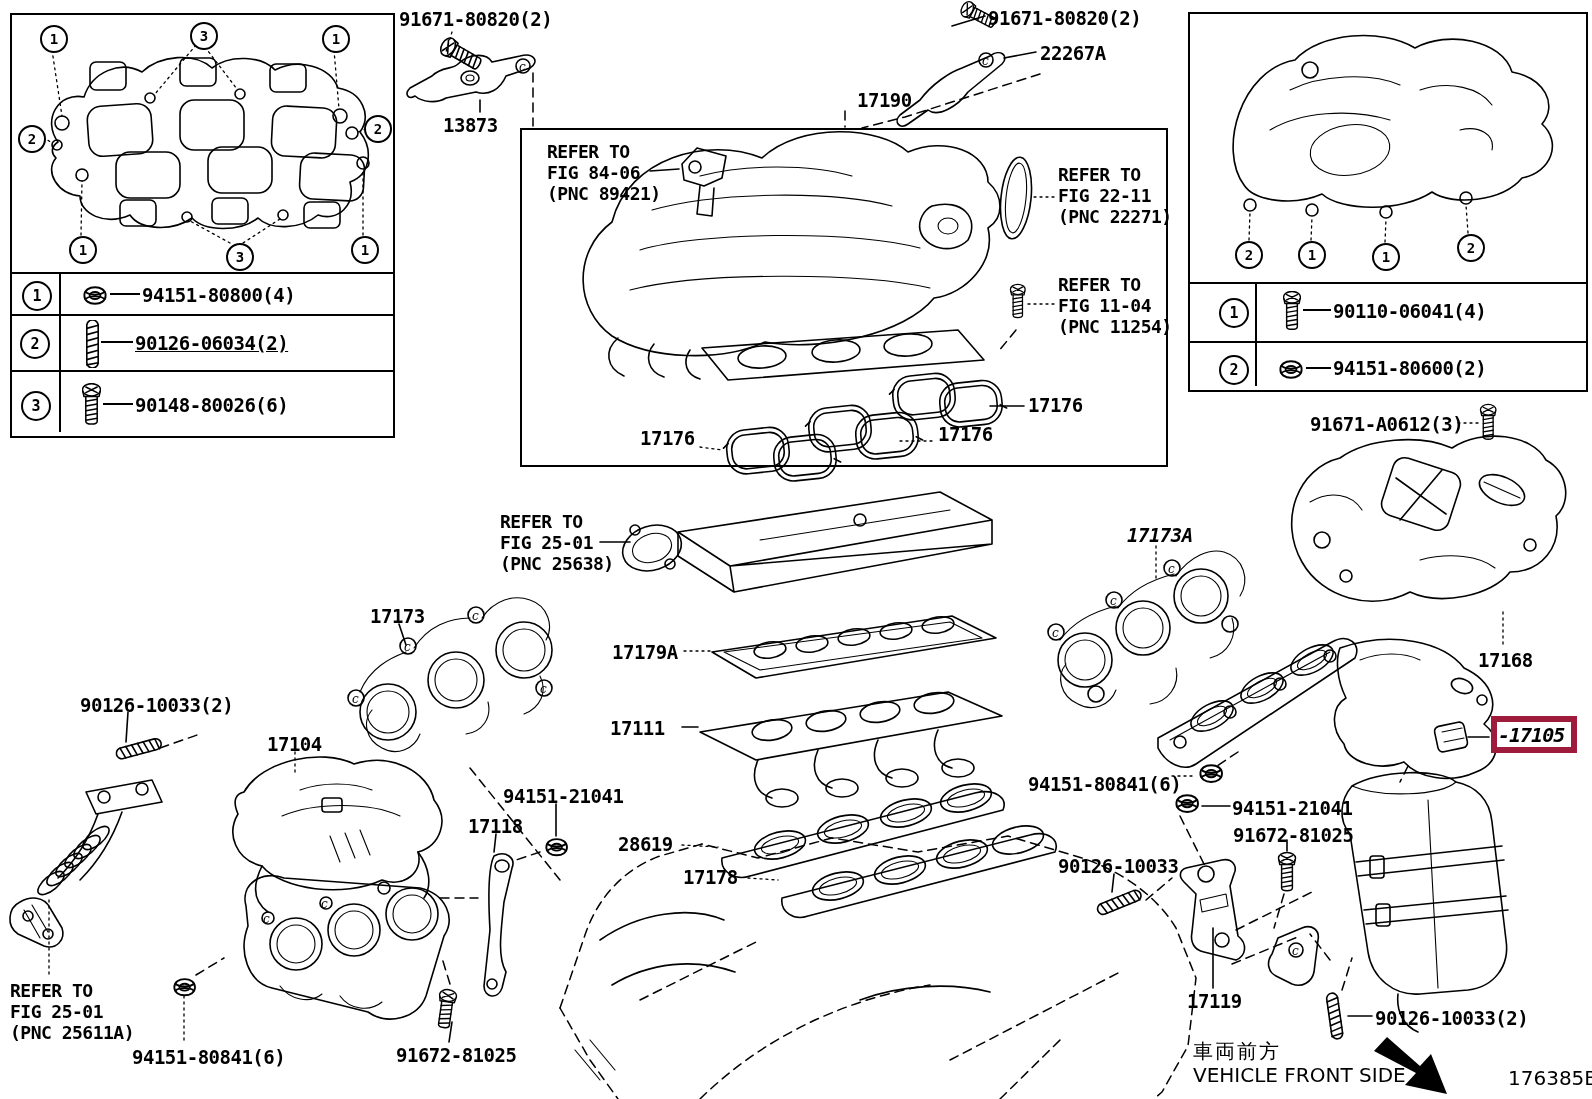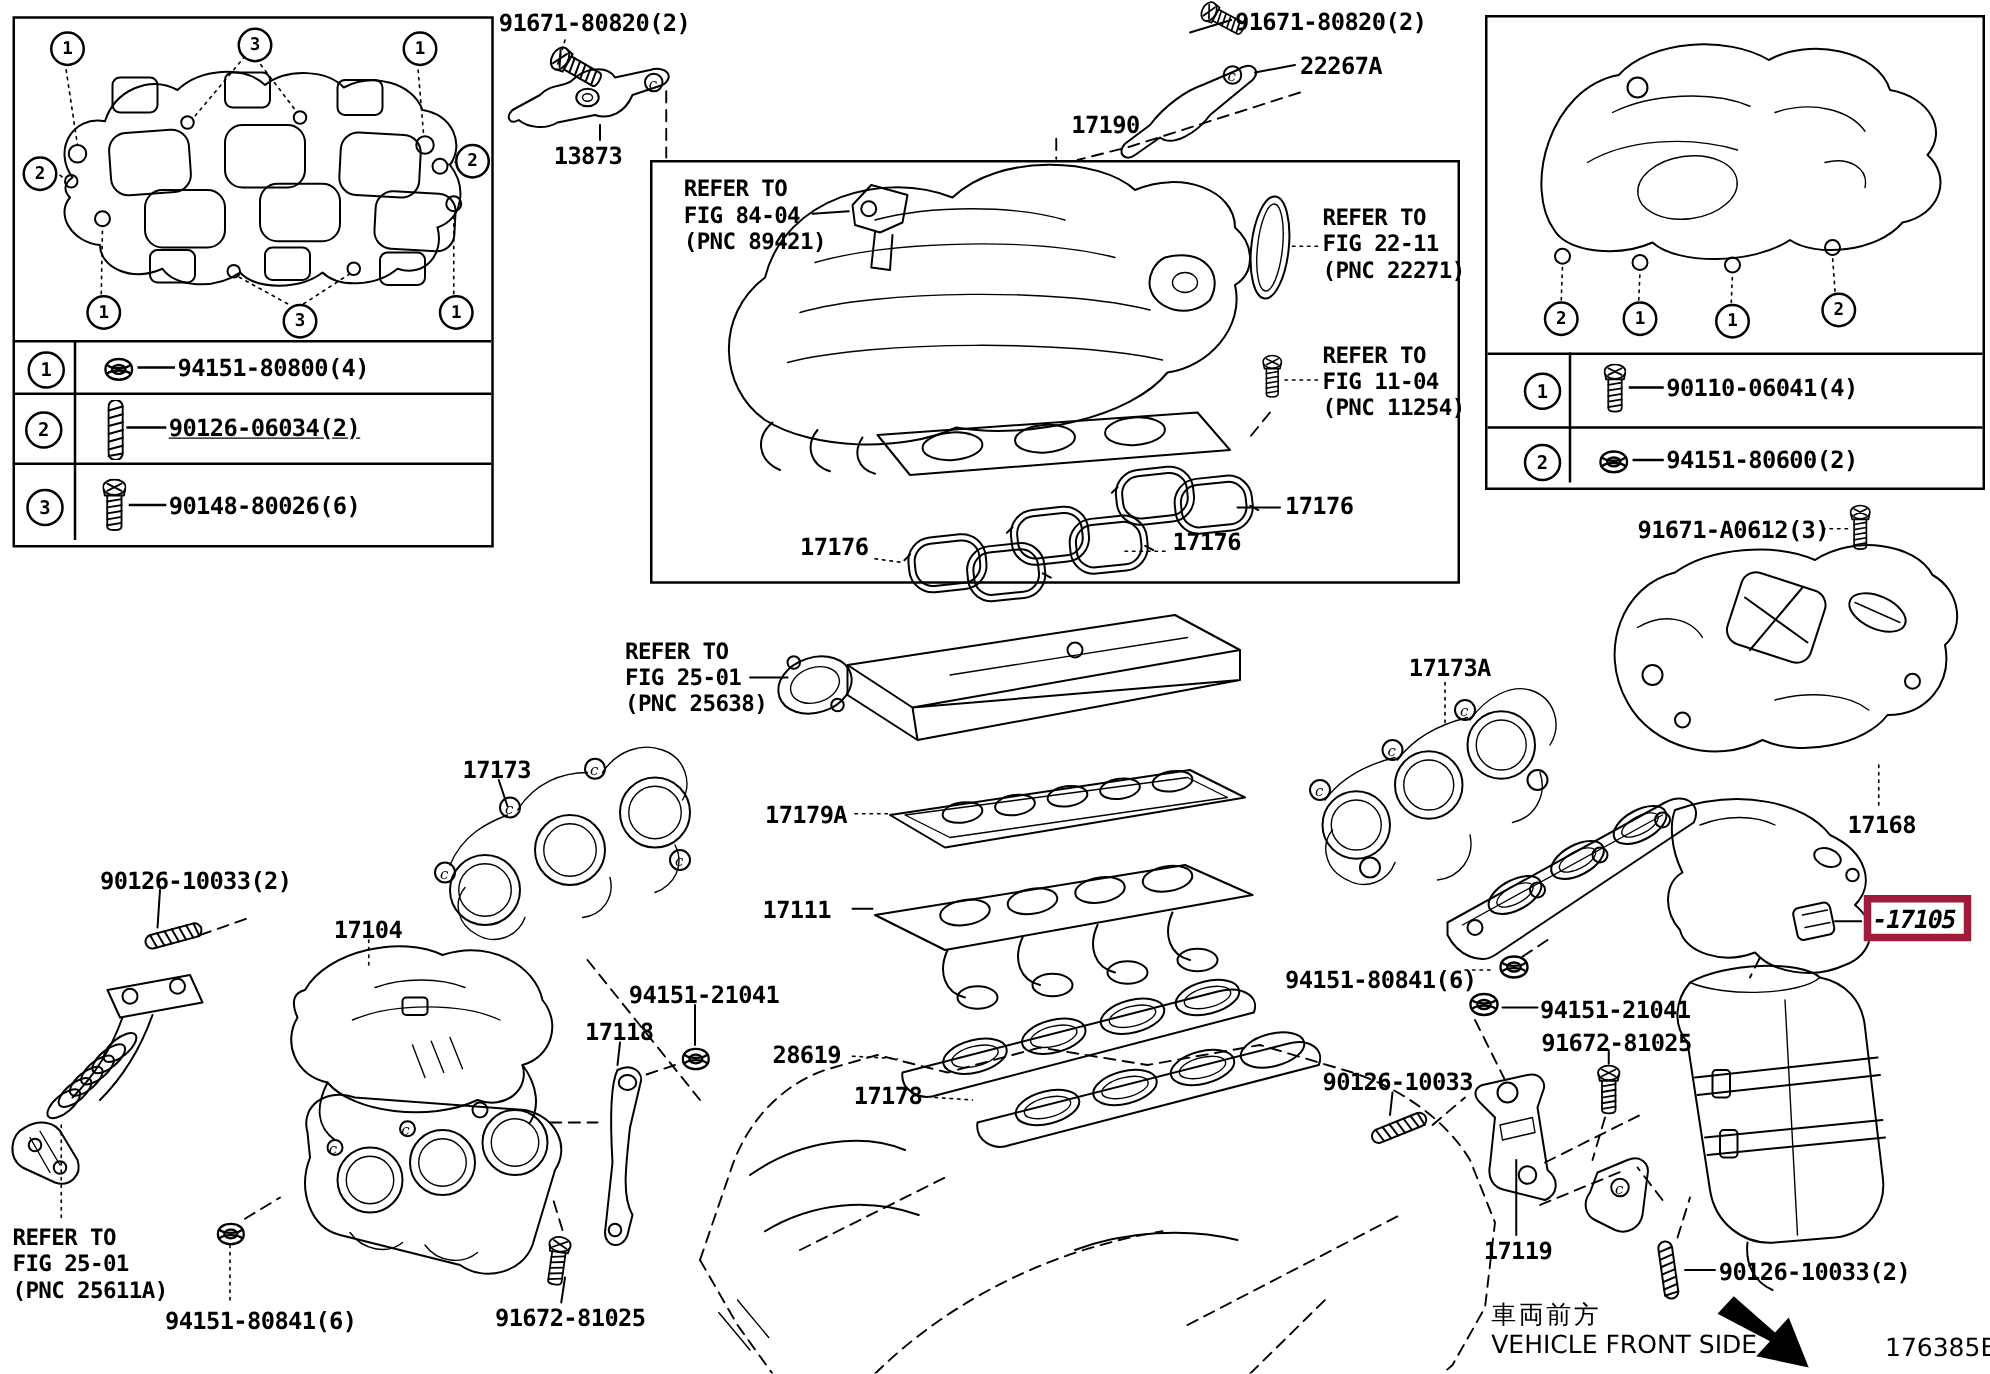--- a/index.html
+++ b/index.html
@@ -548,21 +548,21 @@
 
   <div class="pl" style="left:399px;top:8px;">91671-80820(2)</div>
   <div class="pl" style="left:443px;top:114px;">13873</div>
   <div class="pl" style="left:988px;top:7px;">91671-80820(2)</div>
   <div class="pl" style="left:1040px;top:42px;">22267A</div>
   <div class="pl" style="left:813px;top:89px;margin-left:44px;">17190</div>
   <div class="pl" style="left:640px;top:427px;">17176</div>
   <div class="pl" style="left:938px;top:423px;">17176</div>
   <div class="pl" style="left:1028px;top:394px;">17176</div>
   <div class="pl" style="left:1310px;top:413px;">91671-A0612(3)</div>
-  <div class="pl" style="left:1127px;top:524px;">17173A</div>
+  <div class="pl" style="left:1127px;top:524px;font-style:italic;">17173A</div>
   <div class="pl" style="left:1478px;top:649px;">17168</div>
   <div class="pl" style="left:370px;top:605px;">17173</div>
   <div class="pl" style="left:612px;top:641px;">17179A</div>
   <div class="pl" style="left:610px;top:717px;">17111</div>
   <div class="pl" style="left:80px;top:694px;">90126-10033(2)</div>
   <div class="pl" style="left:267px;top:733px;">17104</div>
   <div class="pl" style="left:503px;top:785px;">94151-21041</div>
   <div class="pl" style="left:468px;top:815px;">17118</div>
   <div class="pl" style="left:618px;top:833px;">28619</div>
   <div class="pl" style="left:683px;top:866px;">17178</div>
@@ -574,21 +574,21 @@
   <div class="pl" style="left:1058px;top:855px;">90126-10033</div>
   <div class="pl" style="left:1187px;top:990px;">17119</div>
   <div class="pl" style="left:1375px;top:1007px;">90126-10033(2)</div>
 
   <div class="hotbox" style="left:1491px;top:716px;width:73px;height:25px;font-style:italic;">
     <span>-17105</span>
   </div>
 
   <div class="rf" style="left:547px;top:141px;">
     <div>REFER TO</div>
-    <div>FIG 84-04</div>
+    <div>FIG 84-06</div>
     <div>(PNC 89421)</div>
   </div>
   <div class="rf" style="left:1058px;top:164px;">
     <div>REFER TO</div>
     <div>FIG 22-11</div>
     <div>(PNC 22271)</div>
   </div>
   <div class="rf" style="left:1058px;top:274px;">
     <div>REFER TO</div>
     <div>FIG 11-04</div>

